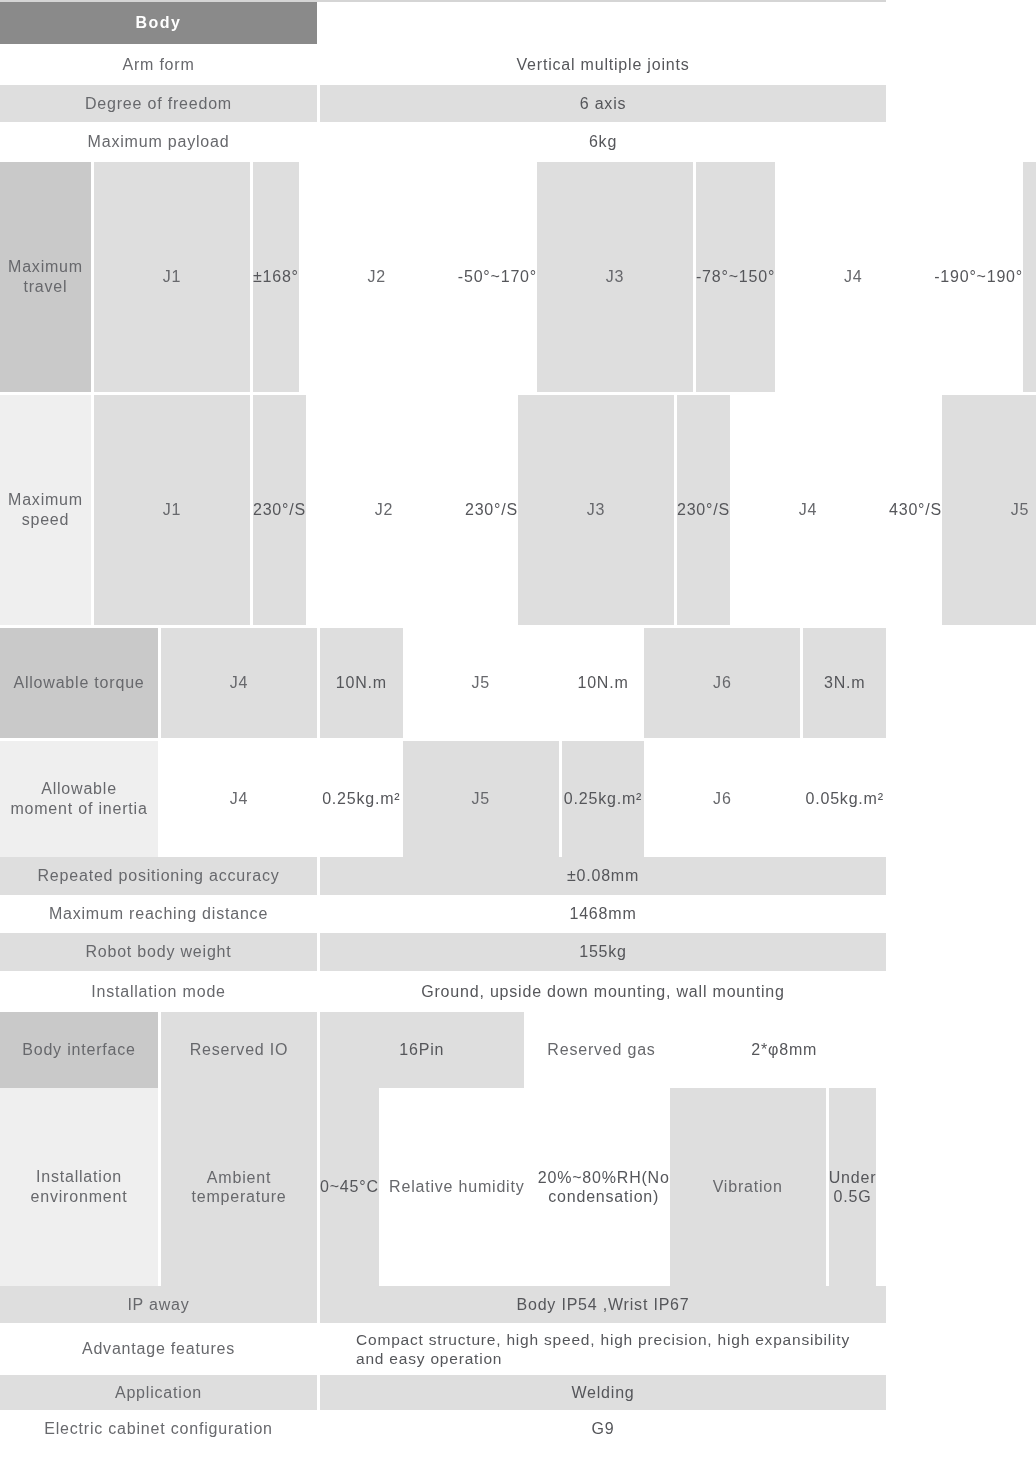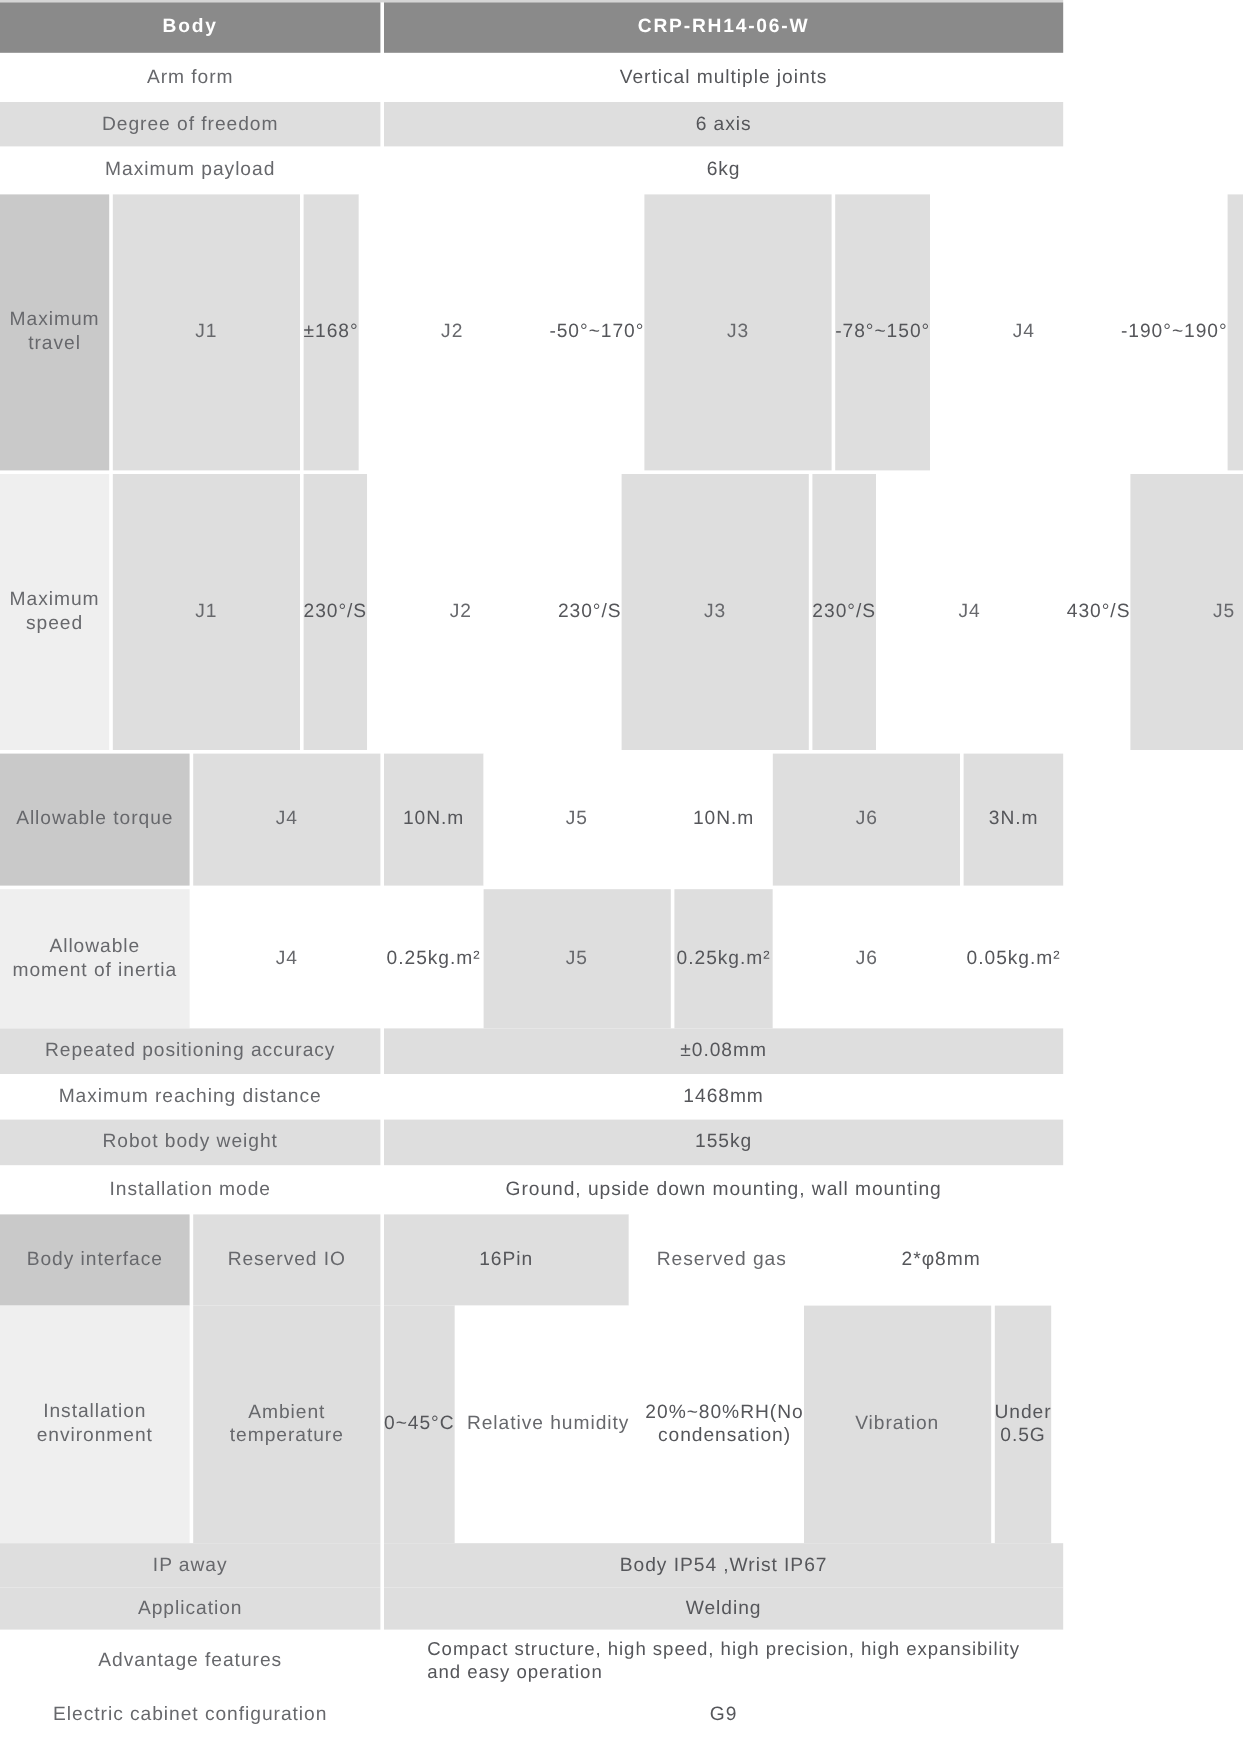--- a/index.html
+++ b/index.html
@@ -61,21 +61,20 @@
 </style>
 </head>
 <body>
 
 <div class="spec-table">
 
   <div class="topstrip"></div>
 
   <div class="row hdr h-header">
     <div class="cell lbl">Body</div>
-    <div class="cell val">CRP-RH14-06-W</div>
   </div>
 
   <div class="row h41">
     <div class="cell lbl">Arm form</div>
     <div class="cell val">Vertical multiple joints</div>
   </div>
   <div class="row h37 stripe">
     <div class="cell lbl">Degree of freedom</div>
     <div class="cell val">6 axis</div>
   </div>
@@ -226,26 +225,26 @@
         <div class="cell sub">Vibration</div>
         <div class="cell val">Under 0.5G</div>
       </div>
     </div>
   </div>
 
   <div class="row h37 stripe">
     <div class="cell lbl">IP away</div>
     <div class="cell val">Body IP54 ,Wrist IP67</div>
   </div>
+  <div class="row h52">
+    <div class="cell lbl">Advantage features</div>
+    <div class="cell val left">Compact structure, high speed, high precision, high expansibility and easy operation</div>
+  </div>
   <div class="row h35 stripe">
     <div class="cell lbl">Application</div>
     <div class="cell val">Welding</div>
   </div>
-  <div class="row h52">
-    <div class="cell lbl">Advantage features</div>
-    <div class="cell val left">Compact structure, high speed, high precision, high expansibility and easy operation</div>
-  </div>
   <div class="row h38">
     <div class="cell lbl">Electric cabinet configuration</div>
     <div class="cell val">G9</div>
   </div>
 
 </div>
 
 </body></html>

